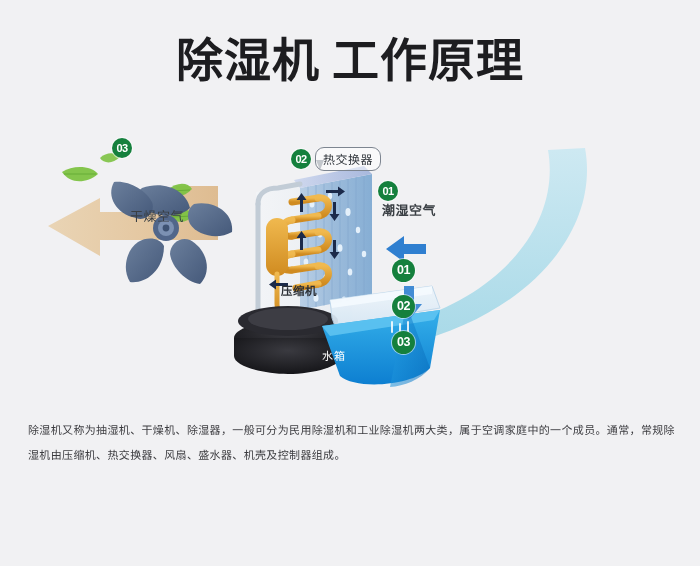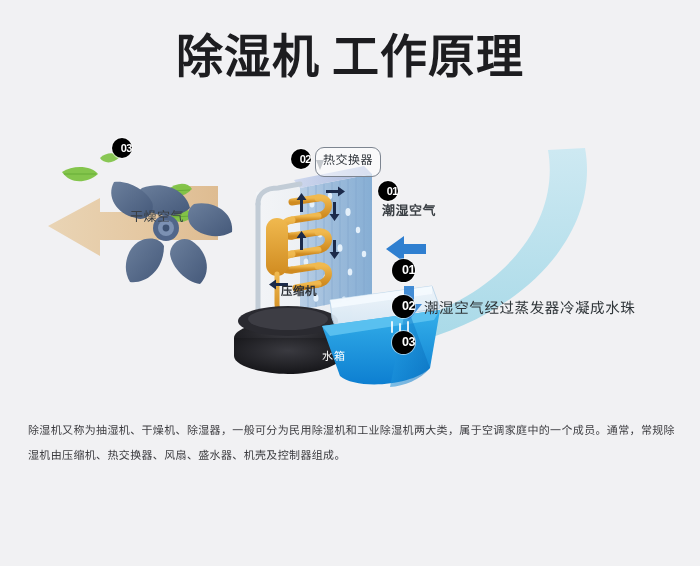--- a/index.html
+++ b/index.html
@@ -10,44 +10,43 @@
     font-family:"Liberation Sans","DejaVu Sans",sans-serif;
     overflow:hidden;position:relative;
     -webkit-font-smoothing:antialiased;
   }
   .page{position:relative;width:700px;height:566px;}
 
   
   .title-wrap{
     position:absolute;left:0;top:32px;width:700px;
     text-align:center;
-    font-family:Liberation Mono, monospace;
   }
   .title{
     display:inline-block;
     font-size:47px;line-height:58px;
     font-weight:bold;
     color:#1d1d20;
     letter-spacing:1px;
     white-space:nowrap;
   }
   .title .t-a{margin-right:12px;}
 
   
   .stage{position:absolute;left:0;top:108px;width:700px;height:290px;}
   .stage svg{position:absolute;left:0;top:0;}
 
   
   .badge{
     position:absolute;
     width:20px;height:20px;border-radius:50%;
-    background:#000000;
+    background:#15803d;
     color:#ffffff;
     font-size:11px;font-weight:bold;
-    line-height:20px;text-align:right;
+    line-height:20px;text-align:center;
     letter-spacing:-0.5px;
     box-shadow:0 0 0 1px rgba(255,255,255,.55);
   }
   .badge.big{width:23px;height:23px;line-height:23px;font-size:12.5px;}
 
   
   .dlabel{
     position:absolute;
     font-size:13px;
     color:#3a3f44;
@@ -55,21 +54,21 @@
     letter-spacing:.5px;
   }
   .dlabel.white{color:#ffffff;font-size:11px;letter-spacing:1px;}
   .dlabel.dark{color:#2c3036;font-size:11.5px;font-weight:bold;letter-spacing:.5px;margin-left:15px;}
 
   .bubble{
     position:absolute;
     border:1.4px solid #7d8590;
     border-radius:9px;
     background:rgba(255,255,255,.55);
-    padding:2px 7px 9px 7px;
+    padding:2px 7px 3px 7px;
     font-size:12px;color:#33383e;
     white-space:nowrap;letter-spacing:.5px;
   }
 
   
   .legend{position:absolute;left:392px;top:252px;width:300px;}
   .legend-row{
     position:relative;
     height:36px;
     display:flex;align-items:center;
@@ -290,21 +289,20 @@
     <div class="dlabel white" style="left:322px;top:239px;">水箱</div>
 
   </div>
 
   <div class="legend">
     <div class="legend-row">
       <div class="badge big">01</div>
     </div>
     <div class="legend-row">
       <div class="badge big">02</div>
-      <div class="legend-text">潮湿空气经过蒸发器冷凝成水珠</div>
     </div>
     <div class="legend-row">
       <div class="badge big">03</div>
     </div>
   </div>
 
   <div class="copy">
     <p class="para">除湿机又称为抽湿机、干燥机、除湿器，一般可分为民用除湿机和工业除湿机两大类，属于空调家庭中的一个成员。通常，常规除湿机由压缩机、热交换器、风扇、盛水器、机壳及控制器组成。</p>
   </div>
 

